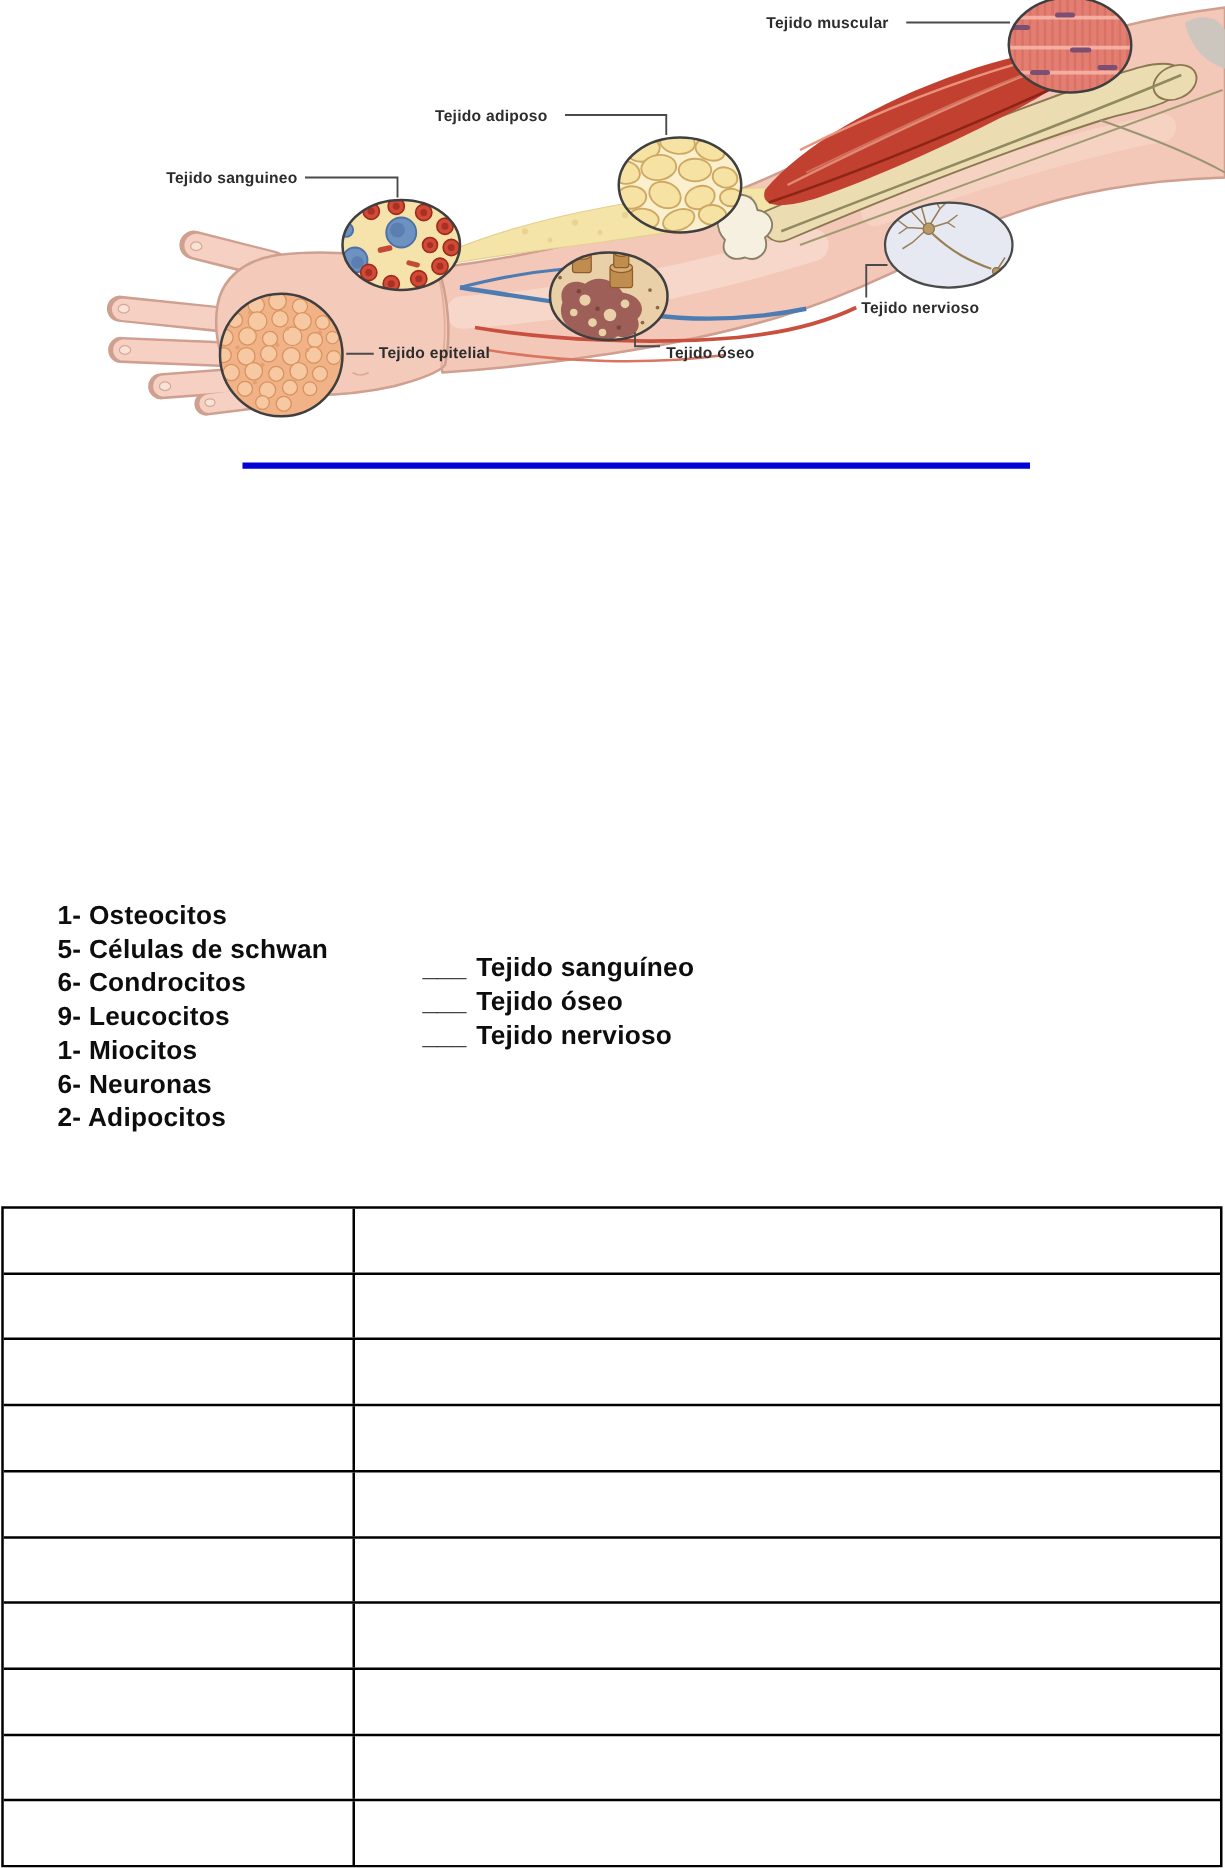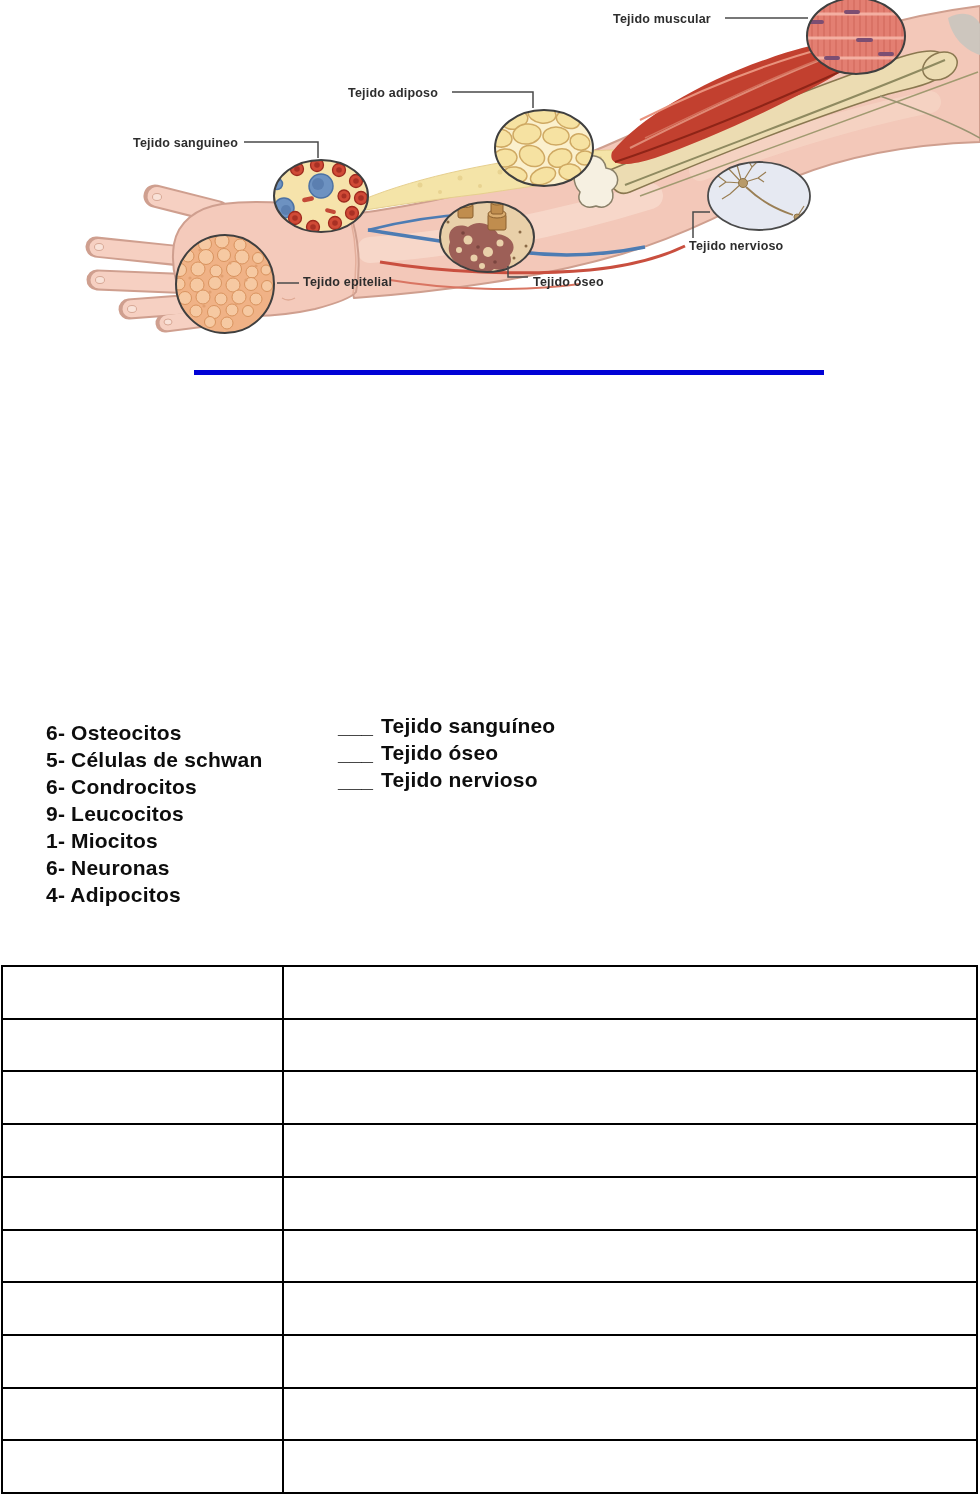--- a/index.html
+++ b/index.html
@@ -5,21 +5,21 @@
   html,body{margin:0;padding:0}
   body{
     width:980px;height:1494px;position:relative;background:#ffffff;
     font-family:"Liberation Sans",sans-serif;overflow:hidden;
   }
   .fig{position:absolute;left:0;top:0}
   .flabel{font-family:"Liberation Sans",sans-serif;font-size:12.5px;font-weight:bold;fill:#2d2d2d;letter-spacing:.2px}
   .link-rule{position:absolute;left:194px;top:370px;width:630px;height:5px;background:#0102d6}
   .match{position:absolute;font-weight:bold;font-size:21px;line-height:27px;color:#0d0d0d;letter-spacing:.2px;white-space:nowrap}
   .match-terms{left:46px;top:719px}
-  .match-targets{left:338px;top:712px}
+  .match-targets{left:338px;top:761px}
   .mrow{height:27px}
   .blank{margin-right:8px;letter-spacing:0}
   .atable{
     position:absolute;left:1px;top:965px;width:977px;height:529px;
     border:2px solid #000;box-sizing:border-box;background:#fff;
     display:flex;flex-direction:column;
   }
   .trow{flex:1;display:flex;border-bottom:2px solid #000}
   .trow:last-child{border-bottom:none}
   .tcell{flex:1}
@@ -337,27 +337,27 @@
     <text class="flabel" x="133" y="146.5">Tejido sanguineo</text>
     <text class="flabel" x="689" y="250">Tejido nervioso</text>
     <text class="flabel" x="303" y="286">Tejido epitelial</text>
     <text class="flabel" x="533" y="286">Tejido óseo</text>
   </g>
 </svg>
 
 <div class="link-rule"></div>
 
 <div class="match match-terms">
-  <div class="mrow">6- Osteocitos</div>
+  <div class="mrow">1- Osteocitos</div>
   <div class="mrow">5- Células de schwan</div>
   <div class="mrow">6- Condrocitos</div>
   <div class="mrow">9- Leucocitos</div>
   <div class="mrow">1- Miocitos</div>
   <div class="mrow">6- Neuronas</div>
-  <div class="mrow">4- Adipocitos</div>
+  <div class="mrow">2- Adipocitos</div>
 </div>
 
 <div class="match match-targets">
   <div class="mrow"><span class="blank">___</span><span>Tejido sanguíneo</span></div>
   <div class="mrow"><span class="blank">___</span><span>Tejido óseo</span></div>
   <div class="mrow"><span class="blank">___</span><span>Tejido nervioso</span></div>
 </div>
 
 <div class="atable">
     <div class="trow">

